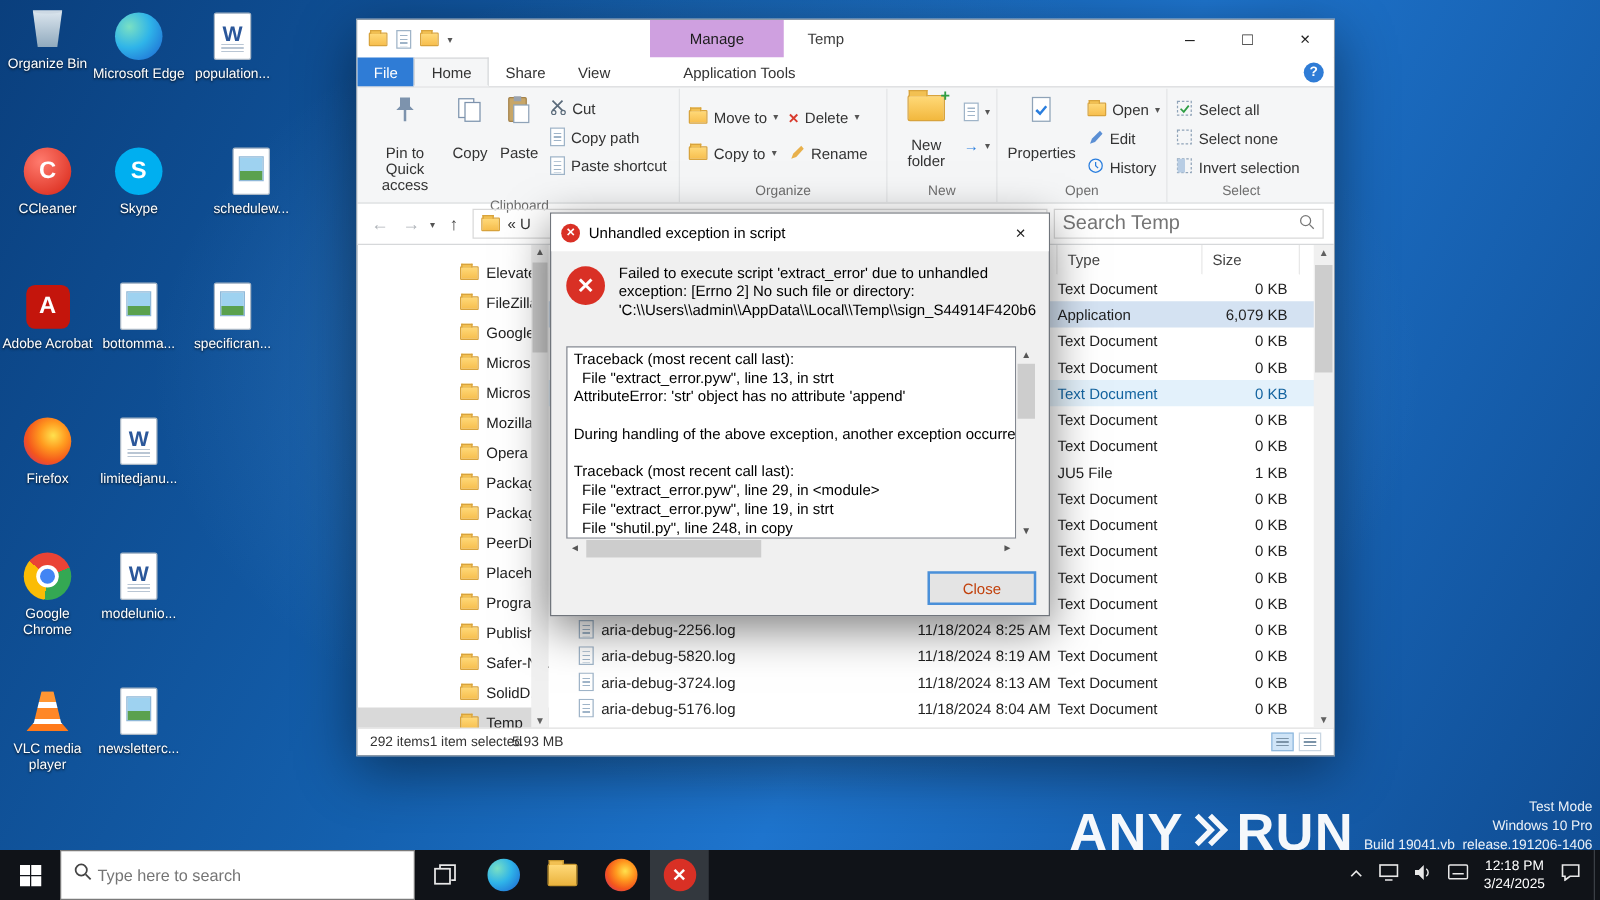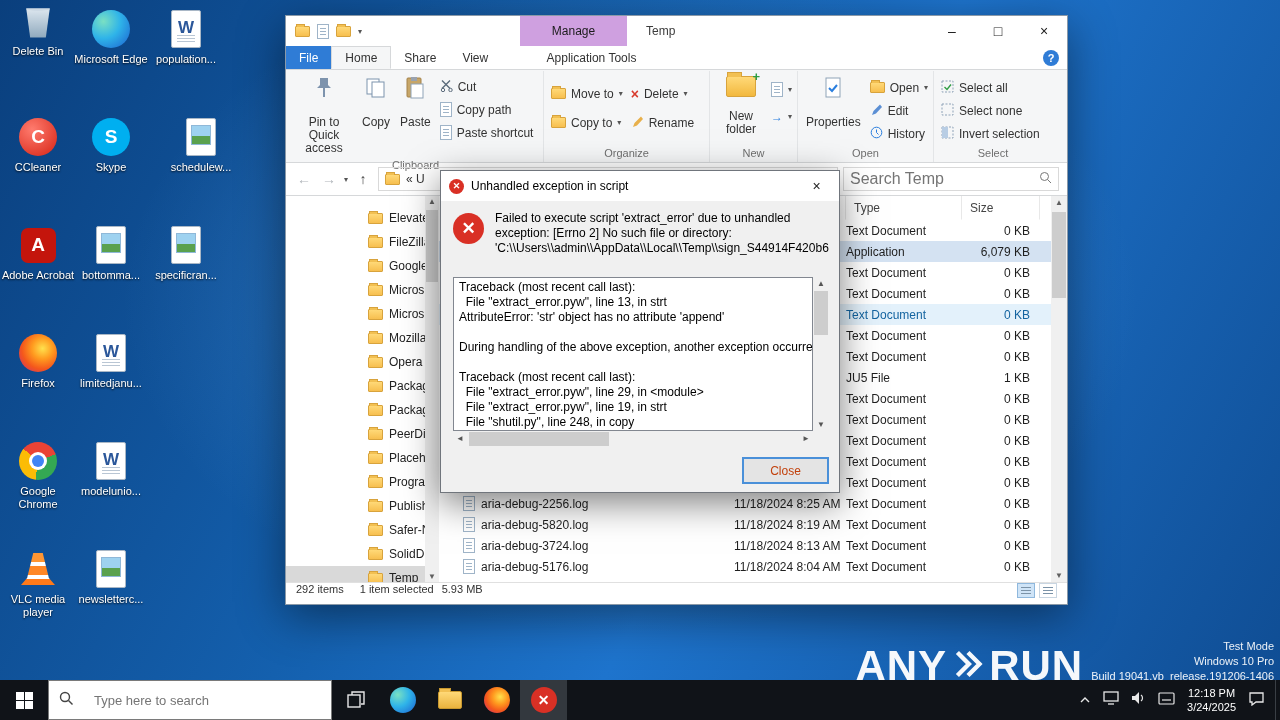--- a/index.html
+++ b/index.html
@@ -78,21 +78,21 @@
 .c-date{width:112px;white-space:nowrap}
 .c-type{width:116px;white-space:nowrap}
 .c-size{width:78px;text-align:right;padding-right:10px;white-space:nowrap}
 .frow.sel{background:#d4e2f2}
 .frow.hov{background:#e3f1fb;color:#1464a0}
 .fdoc{width:12px;height:15px;background:#fff;border:1px solid #9fb4c8;position:relative;flex:none}
 .fdoc::after{content:"";position:absolute;left:2px;right:2px;top:3px;height:9px;background:repeating-linear-gradient(180deg,#9fb4c8 0 1px,transparent 1px 3px)}
 .lsb{position:absolute;right:0;top:0;bottom:0;width:16px;background:#f0f0f0;font-size:8px;color:#606060;text-align:center}
 .lsb .thumb{position:absolute;left:1px;right:1px;top:16px;height:86px;background:#cdcdcd}
 .lsb .a1{position:absolute;top:2px;left:0;right:0}.lsb .a2{position:absolute;bottom:2px;left:0;right:0}
-.status{height:22px;border-top:1px solid #e0e0e0;display:flex;align-items:flex-start;padding:0 10px;gap:16px;font-size:11px;color:#333}
+.status{height:22px;border-top:1px solid #e0e0e0;display:flex;align-items:center;padding:0 10px;font-size:11px;color:#333}
 .vtog{margin-left:auto;display:flex;gap:4px}
 .vt{width:18px;height:15px;border:1px solid #c9d6e2;background:#fff;position:relative}
 .vt.on{background:#cfe4f7;border-color:#8fb8dd}
 .vt::after{content:"";position:absolute;inset:3px;background:repeating-linear-gradient(180deg,#7b93a8 0 1px,transparent 1px 3px)}
 
 .dlg{position:absolute;left:440px;top:170px;width:400px;height:323px;background:#f0f0f0;border:1px solid #70757c;box-shadow:0 10px 34px rgba(0,0,0,.5);font-size:12px;color:#000}
 .dtb{height:30px;background:#fff;display:flex;align-items:center;padding-left:8px;gap:7px}
 .micon{width:15px;height:15px;border-radius:50%;background:#d93025;color:#fff;font-size:9px;font-weight:bold;display:flex;align-items:center;justify-content:center;flex:none}
 .dclose{margin-left:auto;width:45px;height:30px;display:flex;align-items:center;justify-content:center;font-size:14px;color:#222}
 .derr{position:absolute;left:12px;top:42px;width:31px;height:31px;border-radius:50%;background:#d93025;color:#fff;font-size:17px;font-weight:bold;display:flex;align-items:center;justify-content:center}
@@ -109,40 +109,40 @@
 .dbtn{position:absolute;right:10px;bottom:8px;width:87px;height:27px;background:#e4e4e4;border:2px solid #4a90d9;display:flex;align-items:center;justify-content:center;font-size:12px;color:#c2410c}
 
 .wm{position:absolute;right:6px;bottom:34px;display:flex;align-items:flex-end;gap:8px;color:#fff}
 .brand{display:flex;align-items:center;gap:6px;font-weight:bold;font-size:42px;letter-spacing:1px;opacity:.96;line-height:40px}
 .wmeta{font-size:11px;line-height:15px;text-align:right;opacity:.92;padding-bottom:2px}
 
 .task{position:absolute;left:0;bottom:0;width:1280px;height:40px;background:#101318;display:flex;align-items:stretch;color:#fff;z-index:50}
 .start{width:48px;display:flex;align-items:center;justify-content:center}
 .wlogo{width:17px;height:17px;display:grid;grid-template-columns:8px 8px;grid-template-rows:8px 8px;gap:1px}
 .wlogo div{background:#fff}
-.tsearch{width:284px;background:#fff;display:flex;align-items:center;gap:20px;padding:0 10px;border:1px solid #7a7a7a}
+.tsearch{width:284px;background:#fff;display:flex;align-items:center;gap:4px;padding:0 10px;border:1px solid #7a7a7a}
 .tsearch input{border:0;outline:0;background:transparent;font-size:13px;color:#333;flex:1;font-family:inherit;min-width:0}
 .tbtn{width:47px;display:flex;align-items:center;justify-content:center}
 .tbtn.active{background:#33383e}
 .ticon{width:26px;height:26px;border-radius:50%;display:flex;align-items:center;justify-content:center;color:#fff;font-weight:bold}
 .tfold{width:24px;height:18px;background:linear-gradient(180deg,#ffd978,#eab33e);border:1px solid #c9992f;border-radius:2px;position:relative}
 .tfold::before{content:"";position:absolute;top:-4px;left:0;width:10px;height:3px;background:#f2c052;border:1px solid #c9992f;border-bottom:0}
 .tray{margin-left:auto;display:flex;align-items:center;gap:12px;padding:4px 10px}
 .clock{text-align:center;font-size:11px;line-height:14px}
 .sdesk{width:5px;border-left:1px solid #3a3f45}
 </style>
 </head>
 <body>
 
 <div>
   <div class="dicon" style="left:0;top:8">
     <div class="ig">
         <div class="ic-recycle"></div>
       </div>
-    <div class="dlabel">Delete Bin</div>
+    <div class="dlabel">Organize Bin</div>
   </div>
   <div class="dicon" style="left:73px;top:8px">
     <div class="ig">
         <div class="circ ic-edge"></div>
       </div>
     <div class="dlabel">Microsoft Edge</div>
   </div>
   <div class="dicon" style="left:148px;top:8px">
     <div class="ig">
         <div class="ic-page ic-word"></div>

